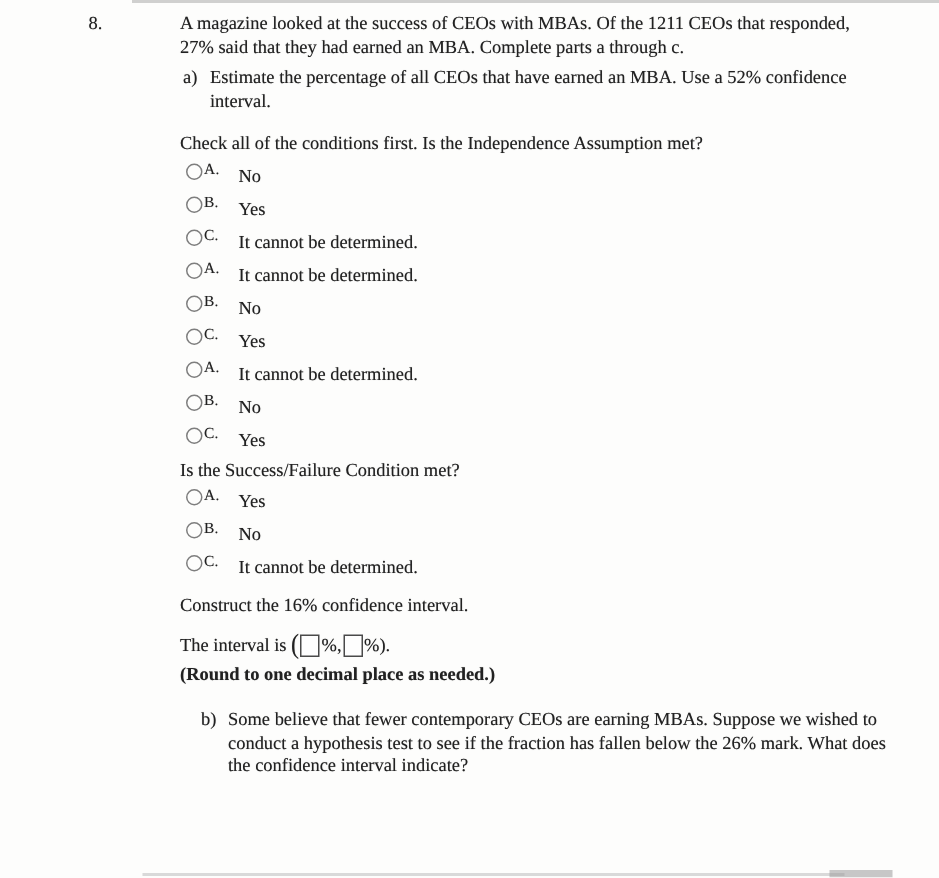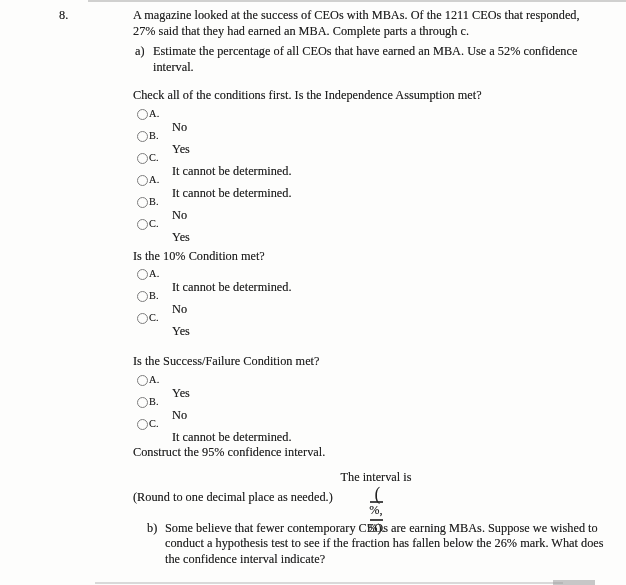--- a/index.html
+++ b/index.html
@@ -25,57 +25,57 @@
   }
   .scan-blob {
     position: absolute; bottom: 0; left: 553px; width: 42px; height: 5px;
     background: #9b9b9b; opacity: 0.55;
   }
   .qnum {
     position: absolute; left: 59px; top: 8px;
     font-size: 12.3px;
   }
   .col {
-    position: absolute; left: 133px; top: 8px; width: 486px;
+    position: absolute; left: 120px; top: 8px; width: 486px;
     font-size: 12.3px; line-height: 15.5px;
   }
   .intro { max-width: 470px; }
   .part { display: flex; margin-top: 5px; }
   .part .plabel { flex: 0 0 18px; }
   .part .ptext { flex: 1 1 auto; }
   .part-a { padding-left: 2px; max-width: 476px; }
   .part-b { padding-left: 14px; margin-top: 15px; }
   .prompt { margin-top: 16px; }
   .prompt.first { margin-top: 13px; }
-  .prompt.gap17 { margin-top: 27px; }
+  .prompt.gap17 { margin-top: 7px; }
   .opts { margin-top: 3px; padding-left: 4px; }
   .opt {
     display: flex; align-items: flex-start;
     height: 16px; margin-bottom: 6px; cursor: default;
   }
   .radio {
     width: 11px; height: 11px; margin-top: 2px;
     border: 1.2px solid #7e7e7e; border-radius: 50%;
     background: #fdfdfc; flex: 0 0 11px;
   }
   .letter {
     font-size: 10.3px; line-height: 11px; margin-left: 1px; margin-top: 1px;
     letter-spacing: 0.2px; min-width: 14px;
   }
-  .otext { margin-left: 9px; margin-top: 13px; }
+  .otext { margin-left: 9px; margin-top: 3px; }
   .construct { margin-top: 12px; }
-  .interval-row { margin-top: 10px; height: 18px; display: flex; align-items: center; flex-direction: column; }
+  .interval-row { margin-top: 10px; height: 18px; display: flex; align-items: center; }
   .interval-row .seg { display: inline-block; }
   .paren { font-size: 16px; font-weight: 400; margin-left: 3px; transform: scaleY(1.15); }
   .ansbox {
     display: inline-block; width: 13px; height: 15px;
     border: 1px solid #4a4a4a; background: #fefefe;
     margin: 0 1px 0 1px; cursor: text;
   }
-  .note { margin-top: 2px; }
+  .note { margin-top: 2px; font-weight: bold; }
 </style>
 </head>
 <body>
 
 <div class="page">
   <div class="scan-edge-top"></div>
 
   <div class="qnum">8.</div>
 
   <div class="col">
@@ -117,21 +117,20 @@
         <span class="letter">B.</span>
         <span class="otext">No</span>
       </div>
       <div class="opt">
         <span class="radio"></span>
         <span class="letter">C.</span>
         <span class="otext">Yes</span>
       </div>
     </div>
 
-    <p class="prompt">Is the 10% Condition met?</p>
     <div class="opts">
       <div class="opt">
         <span class="radio"></span>
         <span class="letter">A.</span>
         <span class="otext">It cannot be determined.</span>
       </div>
       <div class="opt">
         <span class="radio"></span>
         <span class="letter">B.</span>
         <span class="otext">No</span>
@@ -155,21 +154,21 @@
         <span class="letter">B.</span>
         <span class="otext">No</span>
       </div>
       <div class="opt">
         <span class="radio"></span>
         <span class="letter">C.</span>
         <span class="otext">It cannot be determined.</span>
       </div>
     </div>
 
-    <p class="construct">Construct the 95% confidence interval.</p>
+    <p class="construct">Construct the 16% confidence interval.</p>
 
     <div class="interval-row">
       <span class="seg">The interval is</span>
       <span class="seg paren">(</span>
       <span class="ansbox"></span>
       <span class="seg">%,</span>
       <span class="ansbox"></span>
       <span class="seg">%).</span>
     </div>
 

